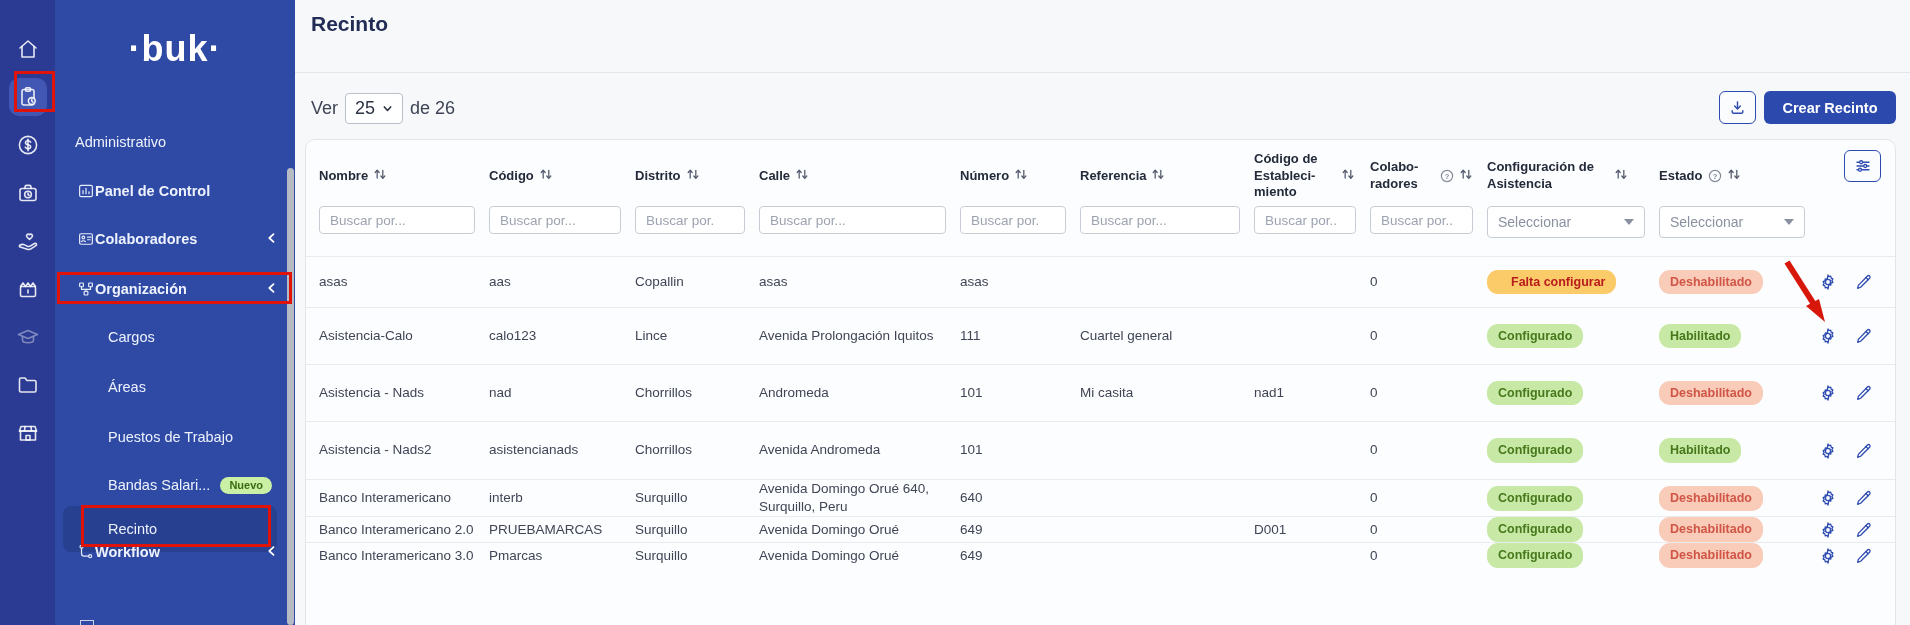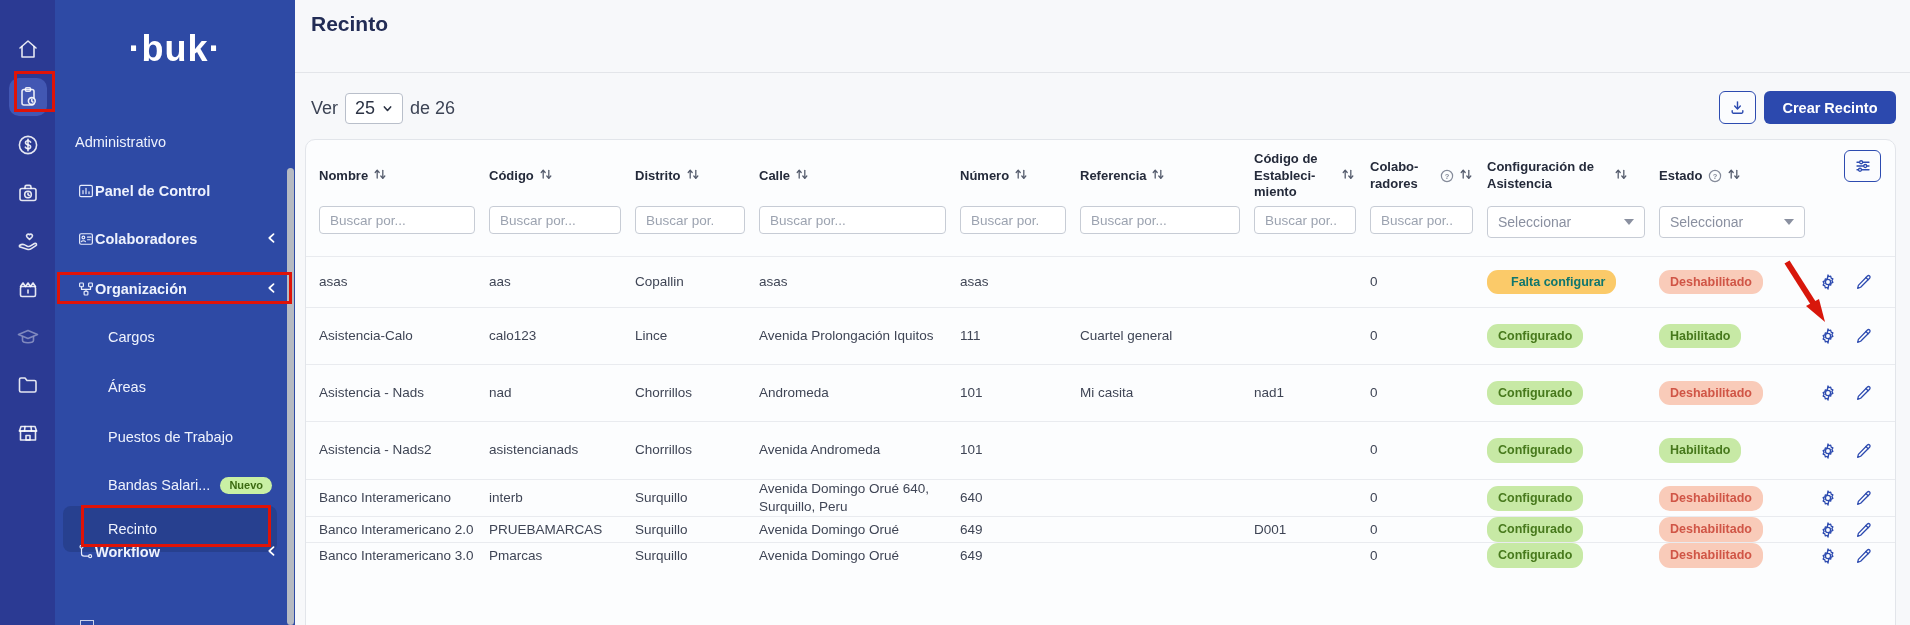--- a/index.html
+++ b/index.html
@@ -75,21 +75,21 @@
   .tfilters .fc { padding-right:14px; }
   .f-input { width:100%; height:28px; border:1px solid #c7ccd5; border-radius:4px; background:#fff;
              font-family:inherit; font-size:13.5px; color:#3f4555; padding:0 10px; outline:none; }
   .f-input::placeholder { color:#9ca3b0; }
   .f-select { height:32px; border:1px solid #c7ccd5; border-radius:4px; background:#fff; display:flex;
               align-items:center; justify-content:space-between; padding:0 10px; font-size:14px; color:#8a90a0; cursor:pointer; }
   .f-select .tri { width:0; height:0; border-left:5px solid transparent; border-right:5px solid transparent; border-top:6px solid #8a90a0; }
   .trow { border-top:1px solid #e9ebef; font-size:13.5px; color:#3f4555; }
   .trow > div { padding-right:12px; line-height:1.35; }
   .badge { display:inline-block; font-size:12.5px; font-weight:600; border-radius:11px; padding:4px 11px; white-space:nowrap; }
-  .badge.warning { background:#fbca69; color:#0f766e;padding-left:24px; }
+  .badge.warning { background:#fbca69; color:#b91c1c;padding-left:24px; }
   .badge.success { background:#c7e9a5; color:#47791c; }
   .badge.danger  { background:#f9cbb9; color:#d05546; }
   .actions-cell { display:flex; align-items:center; gap:18px; }
   .row-icon { cursor:pointer; display:flex; }
   .row-icon svg { width:18px; height:18px; stroke:#2d4bb0; fill:none; stroke-width:1.7; stroke-linecap:round; stroke-linejoin:round; }
   
   .trow:nth-of-type(1){ min-height:48px; } .trow:nth-of-type(2){ min-height:52px; }
   .trow:nth-of-type(3){ min-height:50px; } .trow:nth-of-type(4){ min-height:51px; }
   .trow:nth-of-type(5){ min-height:57px; } .trow:nth-of-type(6){ min-height:57px; }
   .trow:nth-of-type(7){ min-height:58px; }

